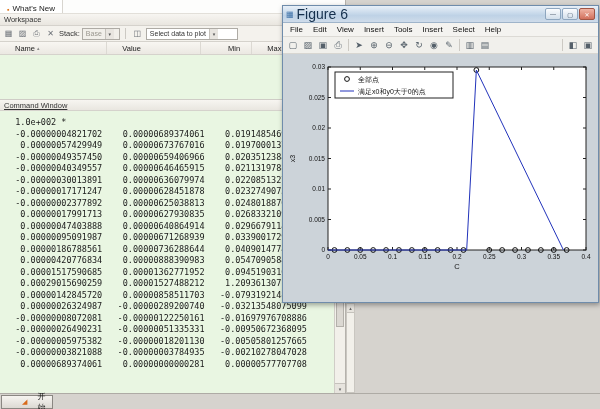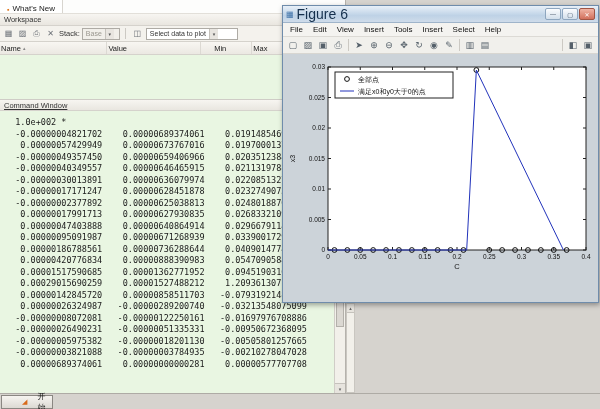--- a/index.html
+++ b/index.html
@@ -13,21 +13,21 @@
   .tab-icon{color:#e07820;font-size:7px;}
   .panel-header{background:linear-gradient(#f7f5f1,#e9e6e0);border-bottom:1px solid #d5d2cc;font-size:7.5px;color:#333;padding-left:4px;display:flex;align-items:center;}
   #ws-header{position:absolute;left:0;top:14px;width:100%;height:12px;}
   #ws-toolbar{position:absolute;left:0;top:26px;width:100%;height:16px;background:#f4f2ed;border-bottom:1px solid #d5d2cc;display:flex;align-items:center;padding:0 2px;gap:2px;font-size:7.5px;color:#333;}
   .ticon{width:13px;height:13px;display:flex;align-items:center;justify-content:center;font-size:8px;color:#6b7077;}
   .combo{height:12px;background:#fff;border:1px solid #aeaba5;display:flex;align-items:center;font-size:7px;color:#333;padding-left:3px;}
   .combo .arrow{width:9px;height:100%;margin-left:3px;background:#e8e5e0;border-left:1px solid #c5c2bc;display:flex;align-items:center;justify-content:center;font-size:5px;color:#555;}
   .combo.disabled{background:#f1efea;color:#9a978f;}
   .vsep{width:1px;height:11px;background:#ccc9c3;margin:0 3px;}
   #ws-cols{position:absolute;left:0;top:42px;width:100%;height:13px;background:linear-gradient(#f8f6f2,#ebe8e2);border-bottom:1px solid #d5d2cc;display:flex;font-size:7.5px;color:#222;}
-  .ws-col{display:flex;align-items:center;padding-left:1px;border-right:1px solid #dcd9d3;gap:2px;overflow:hidden;}
+  .ws-col{display:flex;align-items:center;padding-left:15px;border-right:1px solid #dcd9d3;gap:2px;overflow:hidden;}
   .sort{font-size:5px;color:#888;}
   #ws-content{position:absolute;left:0;top:55px;width:100%;height:44px;background:#e9f6e2;}
   #cw-header{position:absolute;left:0;top:99px;width:100%;height:12px;border-top:1px solid #cfccc6;text-decoration:underline;}
   #cw-body{position:absolute;left:0;top:111px;width:100%;height:282px;background:#e9f6e2;overflow:hidden;text-decoration:underline;}
   #cw-lines{position:absolute;left:5px;top:6px;font-family:"DejaVu Sans Mono",monospace;font-size:8.5px;line-height:11.5px;color:#1a1a1a;white-space:pre;}
   #cw-scrollbar{position:absolute;right:0;top:0;width:11px;height:100%;background:#f2f0ea;border-left:1px solid #d0cdc7;}
   #cw-thumb{position:absolute;left:1px;top:58%;width:8px;height:52px;background:#dbd8d2;border:1px solid #b3b0aa;}
   #cw-scroll-down{position:absolute;left:0;bottom:0;width:10px;height:10px;background:#e7e4de;border-top:1px solid #c5c2bc;font-size:5px;color:#666;display:flex;align-items:center;justify-content:center;}
 
   

